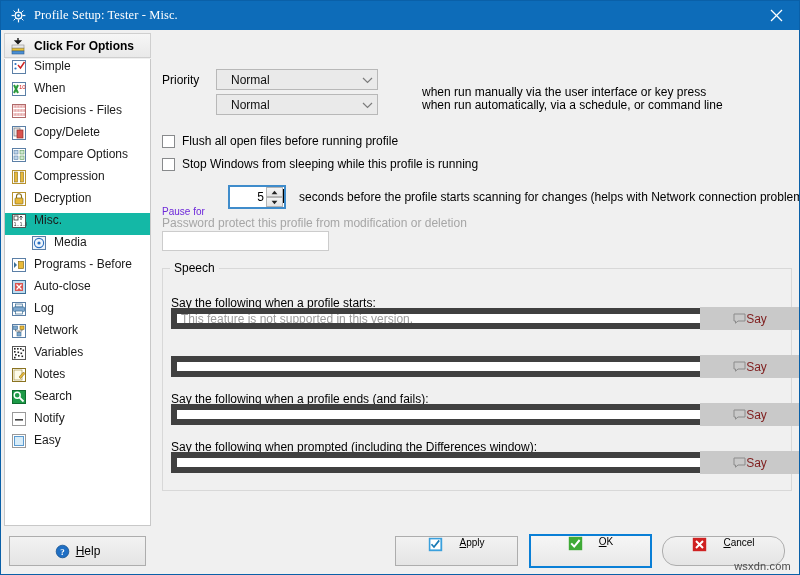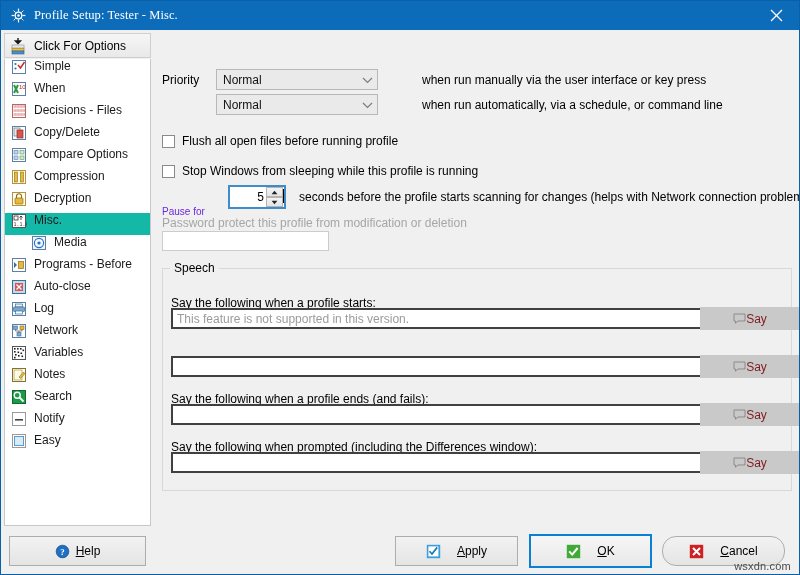--- a/index.html
+++ b/index.html
@@ -72,21 +72,21 @@
     display: flex; align-items: center;
     cursor: pointer;
   }
   #options-header .oh-icon {
     width: 18px; height: 18px;
     margin-left: 5px; margin-right: 6px;
     flex: 0 0 auto;
   }
   #options-header .oh-label {
     font-size: 12px; color: #000;
-    font-weight: normal;
+    font-weight: bold;
   }
   #tree {
     position: absolute;
     left: 3px; top: 29px;
     width: 147px; height: 467px;
     background: #ffffff;
     border: 1px solid #c8c8c8;
     border-top: none;
     overflow: hidden;
   }
@@ -133,46 +133,47 @@
     position: absolute; left: 8px; top: 43px;
     font-size: 12px; color: #000;
   }
   .combo {
     position: absolute;
     width: 162px; height: 21px;
     background: #eaeaea;
     border: 1px solid #b8b8b8;
     display: flex; align-items: center;
     cursor: pointer;
+    padding-left: 8px;
   }
   .combo .combo-text {
     padding-left: 6px;
     font-size: 12px;
     color: #111;
     flex: 1 1 auto;
     white-space: nowrap;
     overflow: hidden;
   }
   .combo .combo-arrow {
     width: 20px; height: 19px;
     display: flex; align-items: center; justify-content: center;
     flex: 0 0 auto;
   }
   #combo1 { left: 62px; top: 39px; }
   #combo2 { left: 62px; top: 64px; }
-  #combo1-desc { position: absolute; left: 268px; top: 43px; font-size: 12px; color: #000; white-space: nowrap;}
+  #combo1-desc { position: absolute; left: 268px; top: 55px; font-size: 12px; color: #000; white-space: nowrap;}
   #combo2-desc { position: absolute; left: 268px; top: 68px; font-size: 12px; color: #000; white-space: nowrap;}
 
   .cbrow {
     position: absolute;
     display: flex; align-items: center;
     cursor: pointer;
   }
   #cb-flush { left: 8px; top: 104px; }
-  #cb-sleep { left: 8px; top: 127px; margin-top: 7px; }
+  #cb-sleep { left: 8px; top: 127px; }
   .cbox {
     width: 13px; height: 13px;
     background: #ffffff;
     border: 1px solid #888a8c;
     margin-right: 7px;
     flex: 0 0 auto;
   }
   .cbrow .cb-label { font-size: 12px; color: #000; white-space: nowrap; }
 
   #pause-label { position: absolute; left: 8px; top: 160px; font-size: 10px; color: #6d28d9; margin-top: 16px; }
@@ -243,21 +244,21 @@
     left: 17px;
     font-size: 12px;
     color: #000;
     white-space: nowrap;
   }
   .speech-input {
     position: absolute;
     left: 17px;
     width: 561px; height: 21px;
     background: #ffffff;
-    border: 2px solid #404040;
+    border: 6px solid #404040;
     display: flex; align-items: center;
     padding-left: 4px;
     font-size: 12px;
     color: #9b9b9b;
     overflow: hidden;
     white-space: nowrap;
   }
   .say-btn {
     position: absolute;
     left: 546px;
@@ -268,23 +269,23 @@
     gap: 0;
     font-size: 12px;
     color: #7f1d1d;
     cursor: default;
   }
   .dlg-btn {
     position: absolute;
     height: 30px;
     background: linear-gradient(to bottom, #f2f2f2 0%, #e4e4e4 100%);
     border: 1px solid #adadad;
-    display: flex; align-items: center; justify-content: center;
+    display: flex; justify-content: center;
     gap: 16px;
-    font-size: 12px;
+    font-size: 10px;
     color: #000;
     cursor: pointer;
   }
   #apply-btn { left: 241px; top: 506px; width: 123px; }
   #ok-btn { left: 375px; top: 504px; width: 123px; height: 34px; border: 2px solid #0a7fd6; background: linear-gradient(to bottom,#f6f6f6,#e8e8e8); }
   #cancel-btn { left: 508px; top: 506px; width: 123px; border-radius: 14px; }
   .underline-u { text-decoration: underline; }
 
   #watermark {
     position: absolute;

